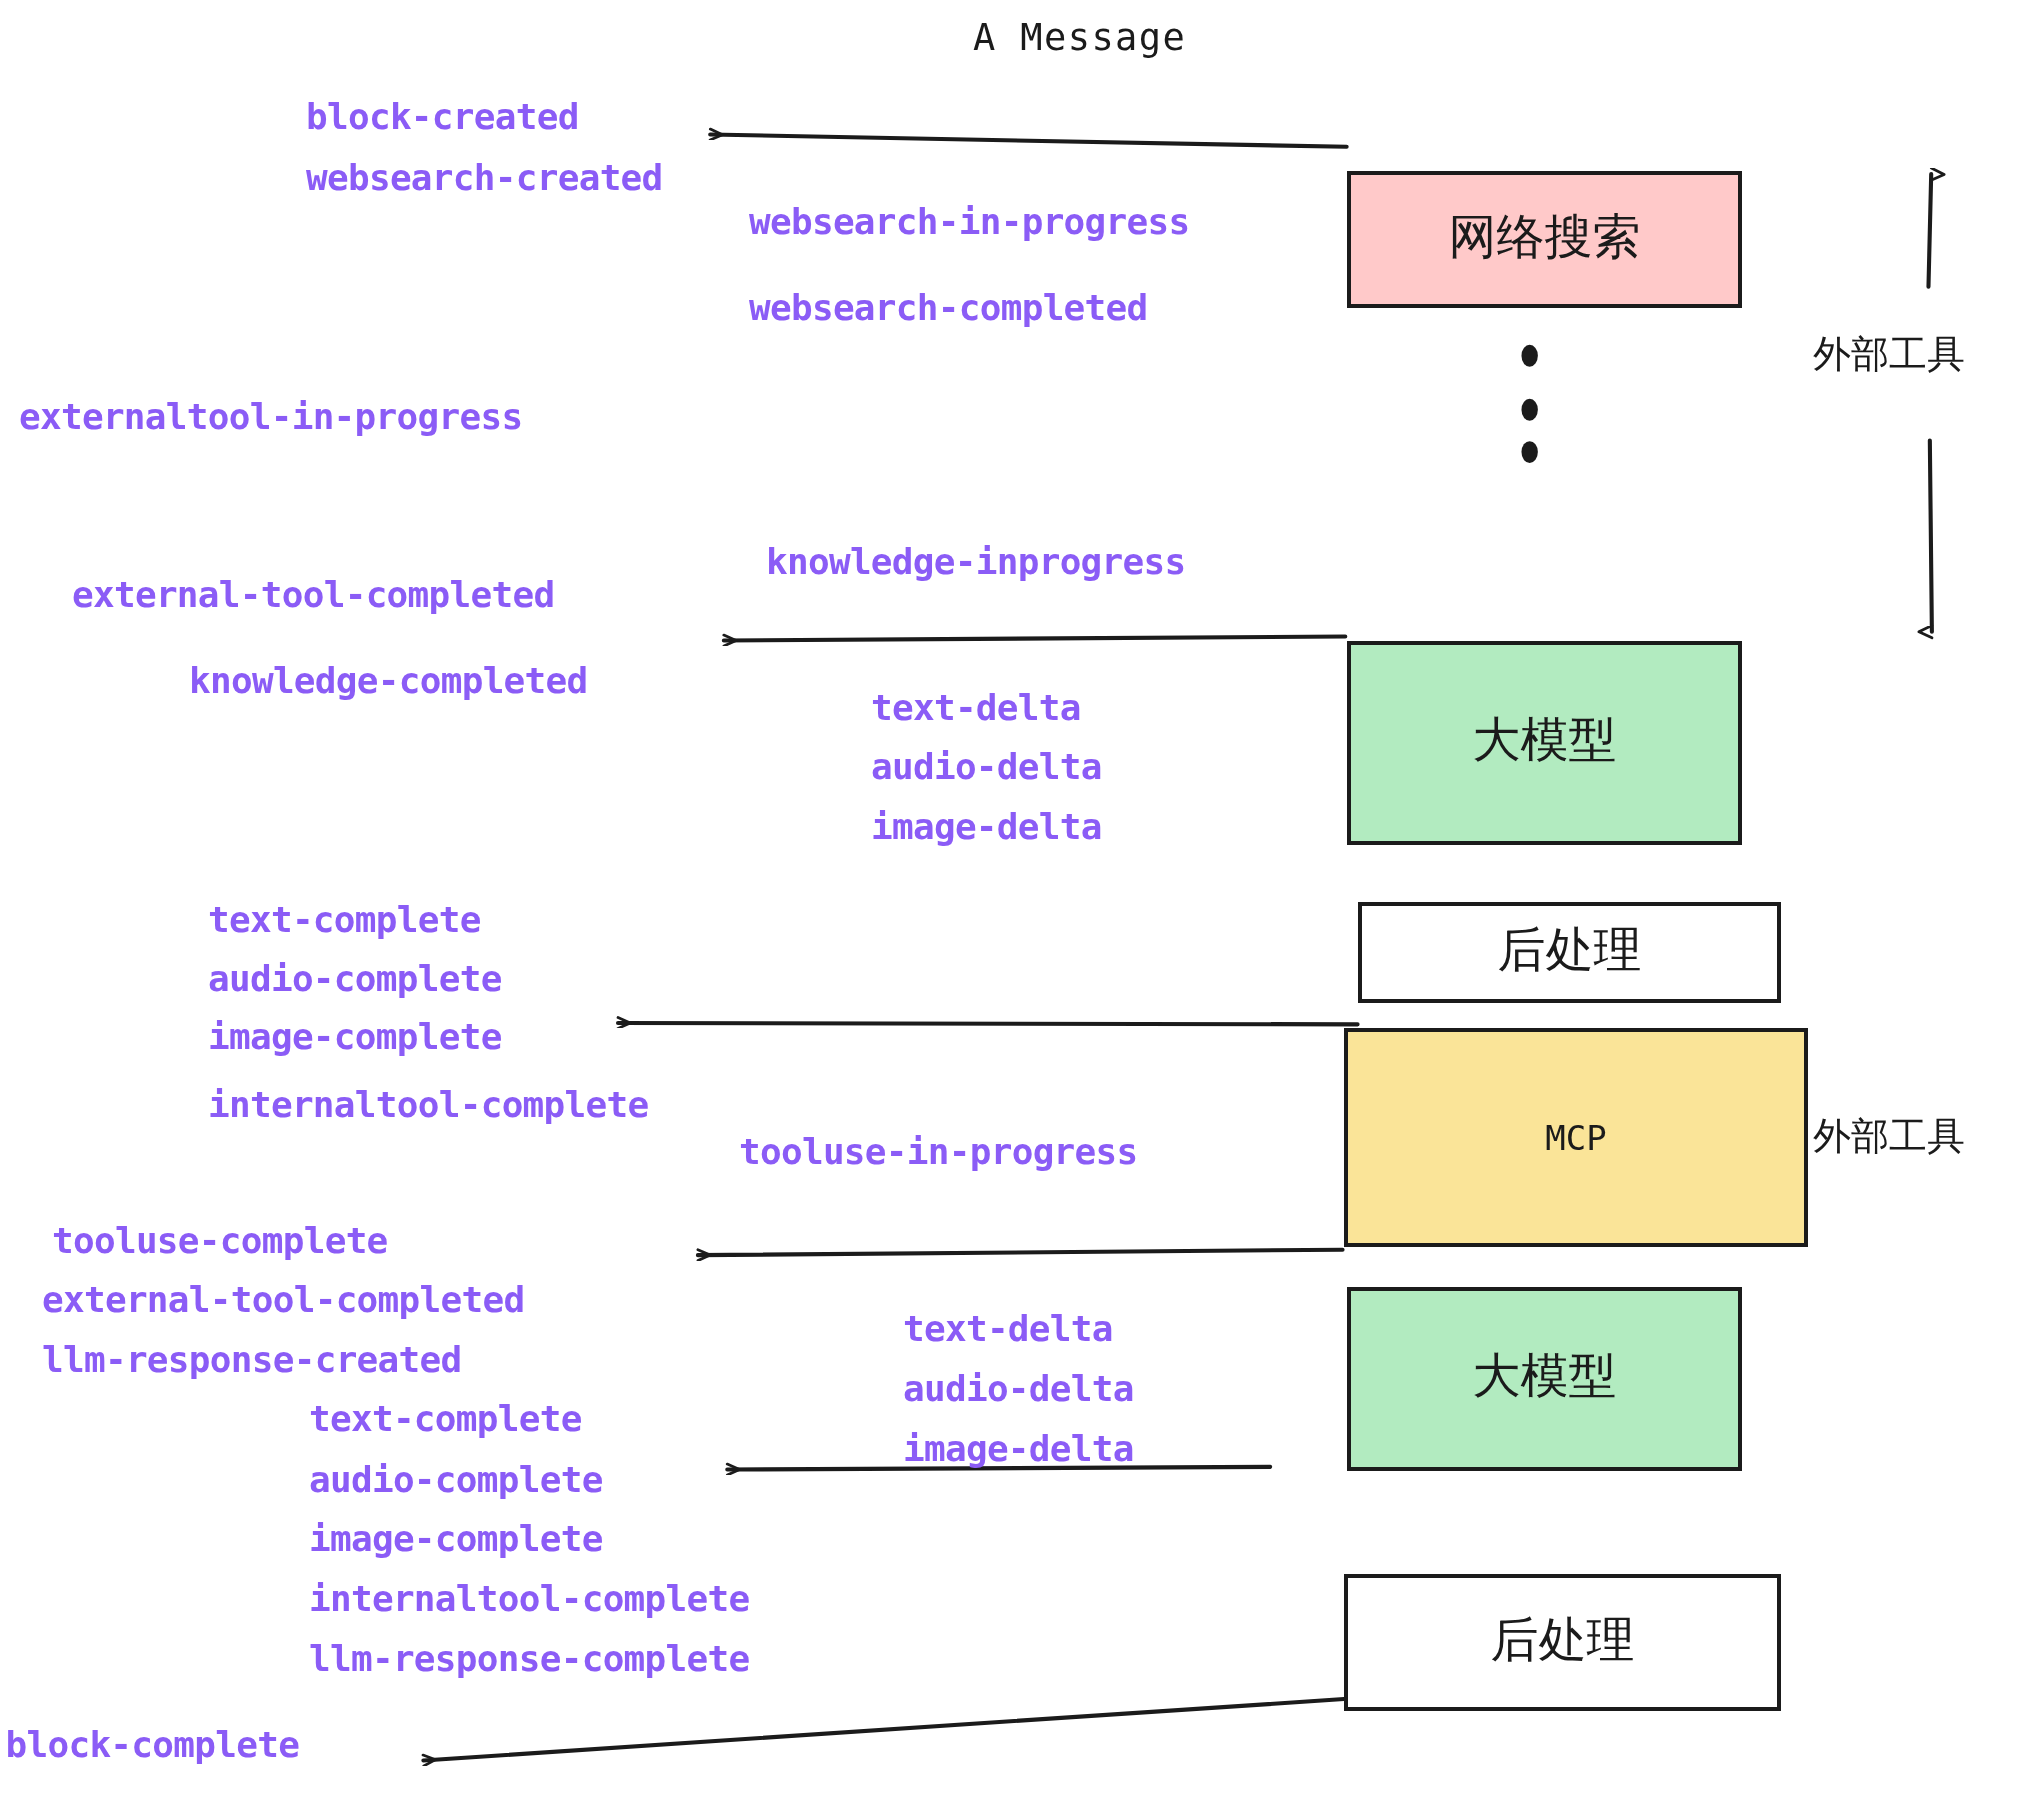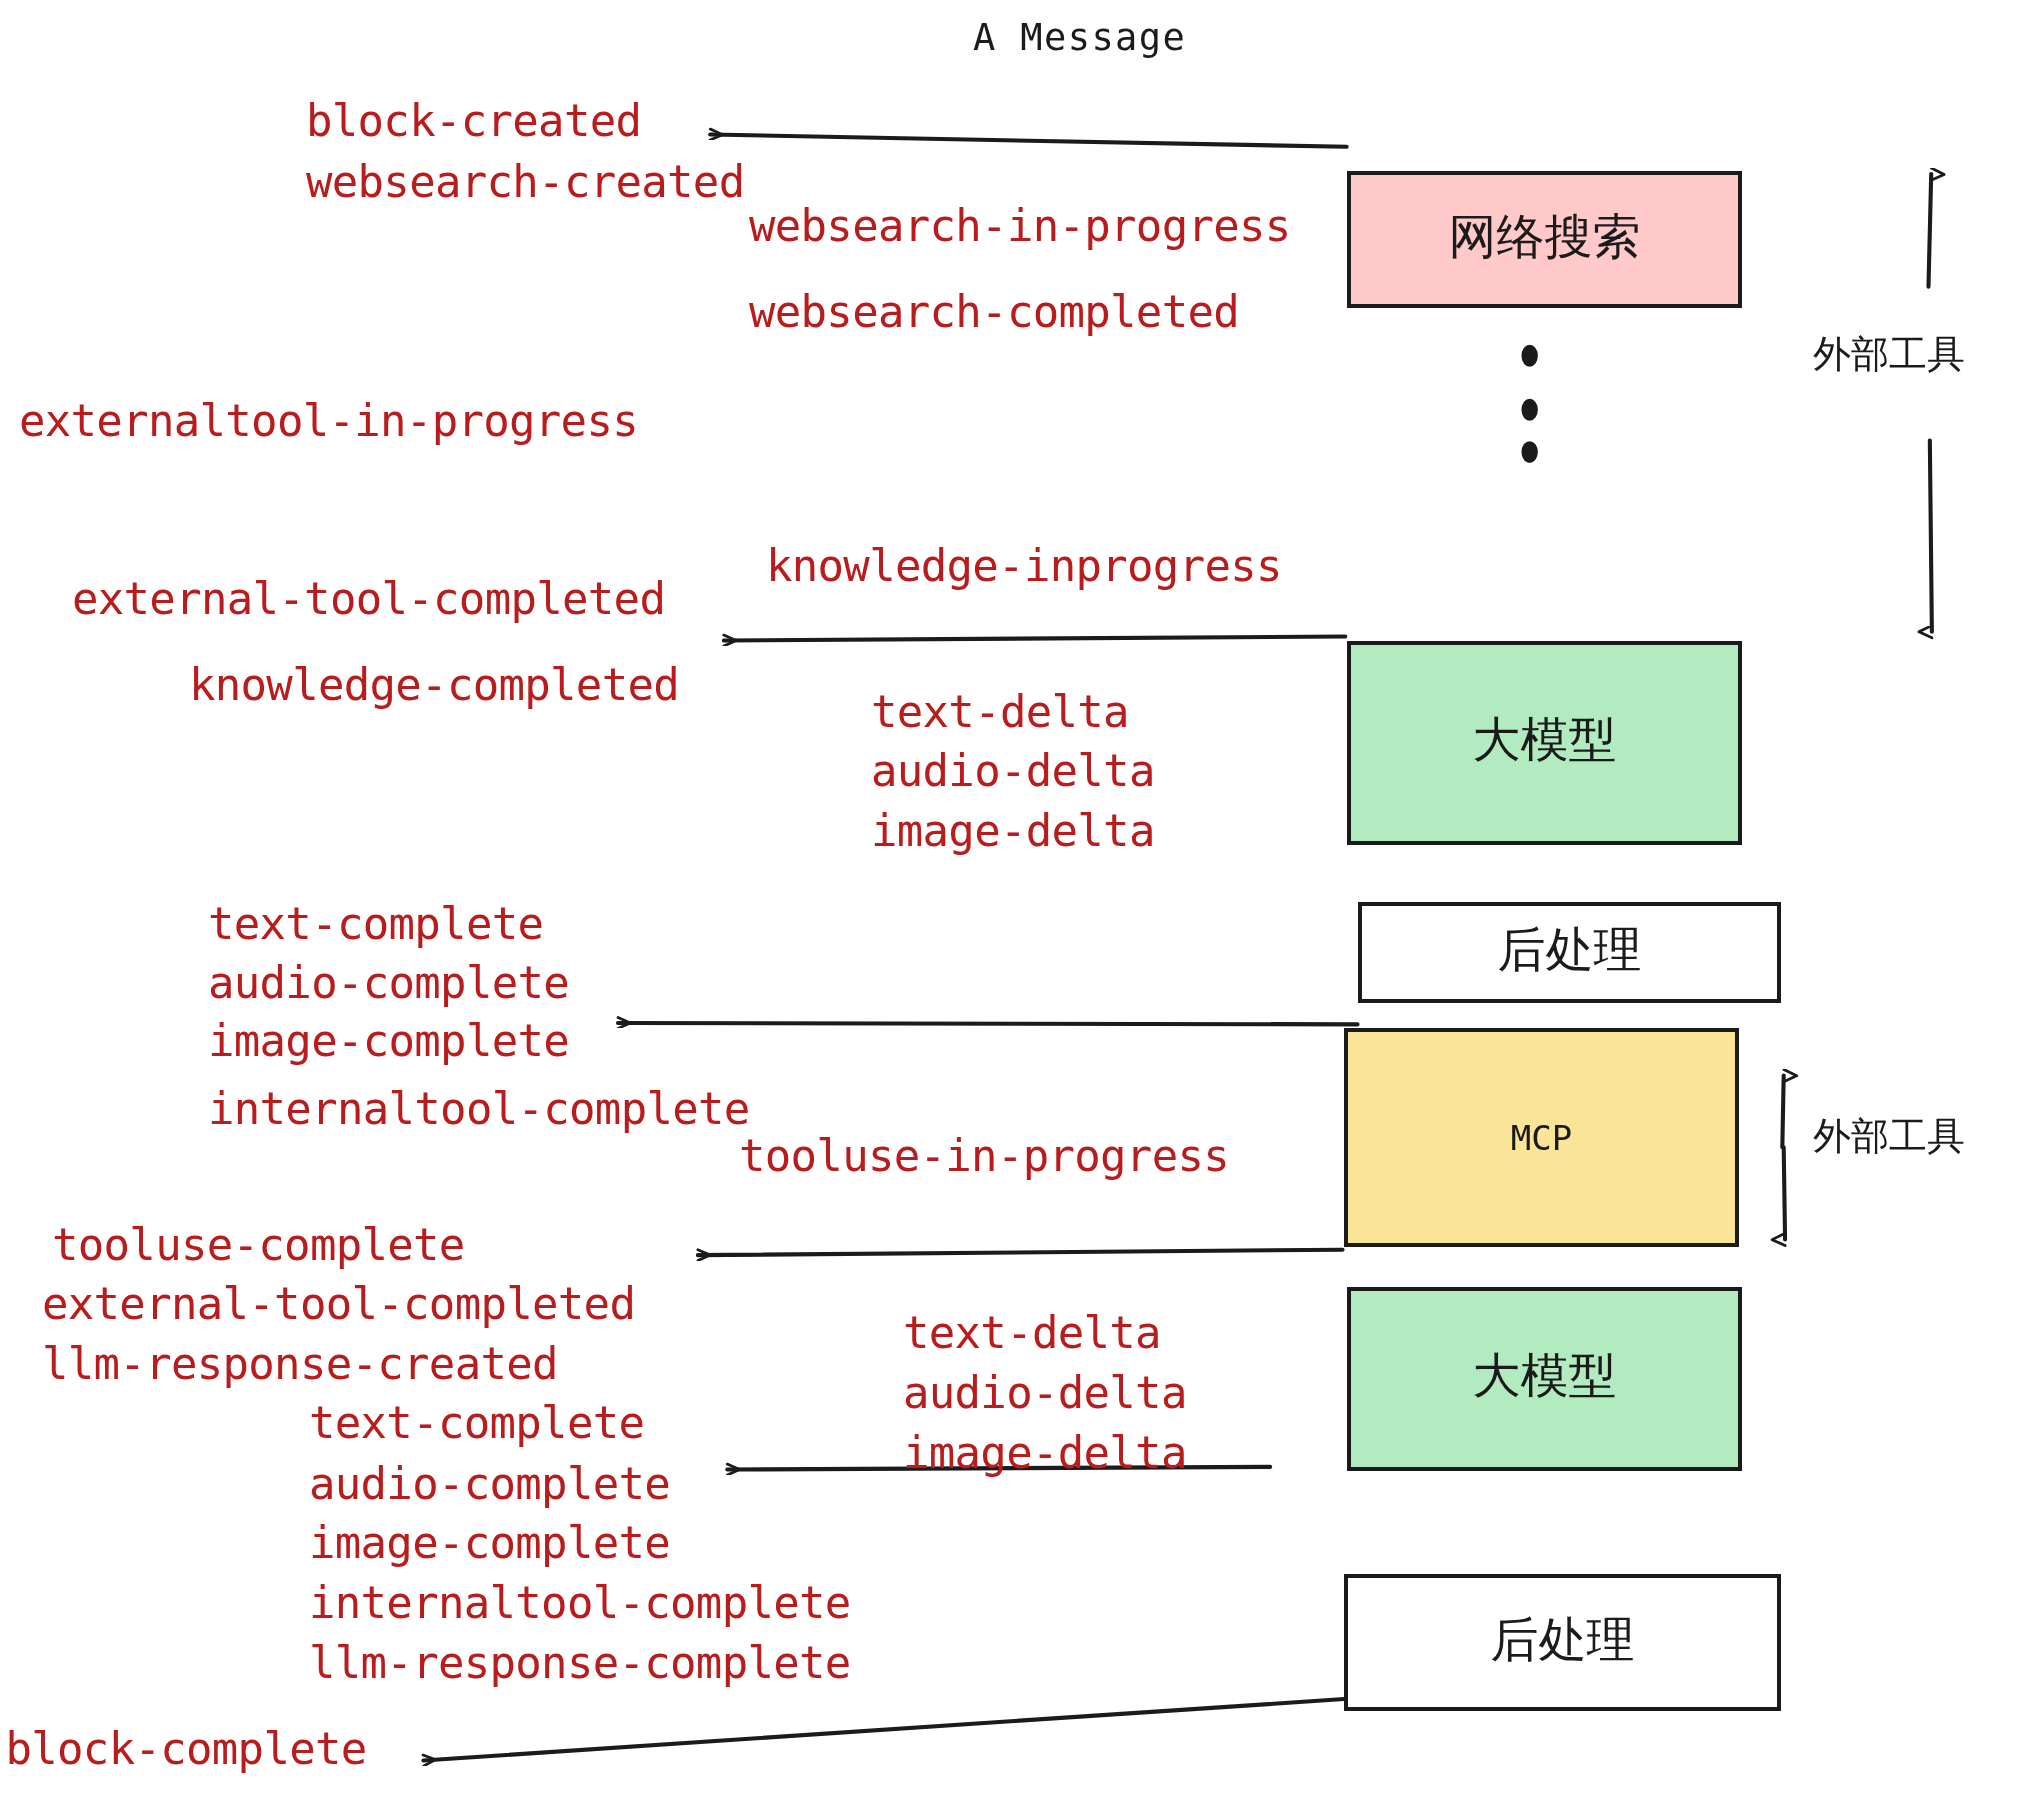--- a/index.html
+++ b/index.html
@@ -1,23 +1,23 @@
 <!DOCTYPE html>
 <html style="font-size:11px"><head>
 <meta charset="utf-8">
 <style>
   html,body{margin:0;padding:0;background:#ffffff;}
   body{width:2035px;height:1796px;overflow:hidden;
        font-family:"DejaVu Sans Mono","Liberation Mono",monospace;}
   #stage{position:relative;width:2035px;height:1796px;background:#fff;}
   svg#canvas{position:absolute;left:0;top:0;width:2035px;height:1796px;}
 
-  .lbl{position:absolute;white-space:pre;color:#b91c1c;
+  .lbl{position:absolute;white-space:pre;color:#8b5cf6;
        font-family:"DejaVu Sans Mono","Liberation Mono",monospace;
-       font-size:44px;line-height:1;letter-spacing:-0.7px;}
+       font-size:36px;line-height:1;letter-spacing:-0.7px;font-weight:bold;}
   .title{position:absolute;white-space:pre;color:#1b1b1b;
        font-family:"DejaVu Sans Mono","Liberation Mono",monospace;
        font-size:37px;line-height:1;letter-spacing:1.4px;}
   .side{position:absolute;white-space:pre;color:#1b1b1b;
        font-family:"DejaVu Sans","Liberation Sans",sans-serif;
        font-size:38px;line-height:1;}
 
   .node{position:absolute;box-sizing:border-box;border:4.1px solid #1b1b1b;
         display:flex;align-items:center;justify-content:center;}
   .node span{font-family:Liberation Mono, monospace;
@@ -69,21 +69,21 @@
 
   <div class="node" id="n0" style="left: 1347px; top: 171px; width: 395px; height: 137px; background: rgb(255, 201, 201); border-color: rgb(27, 27, 27);">
     <span>网络搜索</span>
   </div>
   <div class="node" id="n2" style="left: 1347px; top: 641px; width: 395px; height: 204px; background: rgb(178, 235, 192); border-color: rgb(27, 27, 27);">
     <span>大模型</span>
   </div>
   <div class="node" id="n3" style="left: 1358px; top: 902px; width: 423px; height: 101px; background: rgb(255, 255, 255); border-color: rgb(27, 27, 27);">
     <span>后处理</span>
   </div>
-  <div class="node" id="n4" style="left: 1344px; top: 1028px; width: 395px; height: 219px; background: rgb(250, 228, 152); border-color: rgb(27, 27, 27);">
+  <div class="node" id="n4" style="left: 1344px; top: 1028px; width: 464px; height: 219px; background: rgb(250, 228, 152); border-color: rgb(27, 27, 27);">
     <span class="mono">MCP</span>
   </div>
   <div class="node" id="n5" style="left: 1347px; top: 1287px; width: 395px; height: 184px; background: rgb(178, 235, 192); border-color: rgb(27, 27, 27);">
     <span>大模型</span>
   </div>
   <div class="node" id="n6" style="left: 1344px; top: 1574px; width: 437px; height: 137px; background: rgb(255, 255, 255); border-color: rgb(27, 27, 27);">
     <span>后处理</span>
   </div>
 
   <div class="side" id="s0" style="left: 1813px; top: 335px;">外部工具</div>

